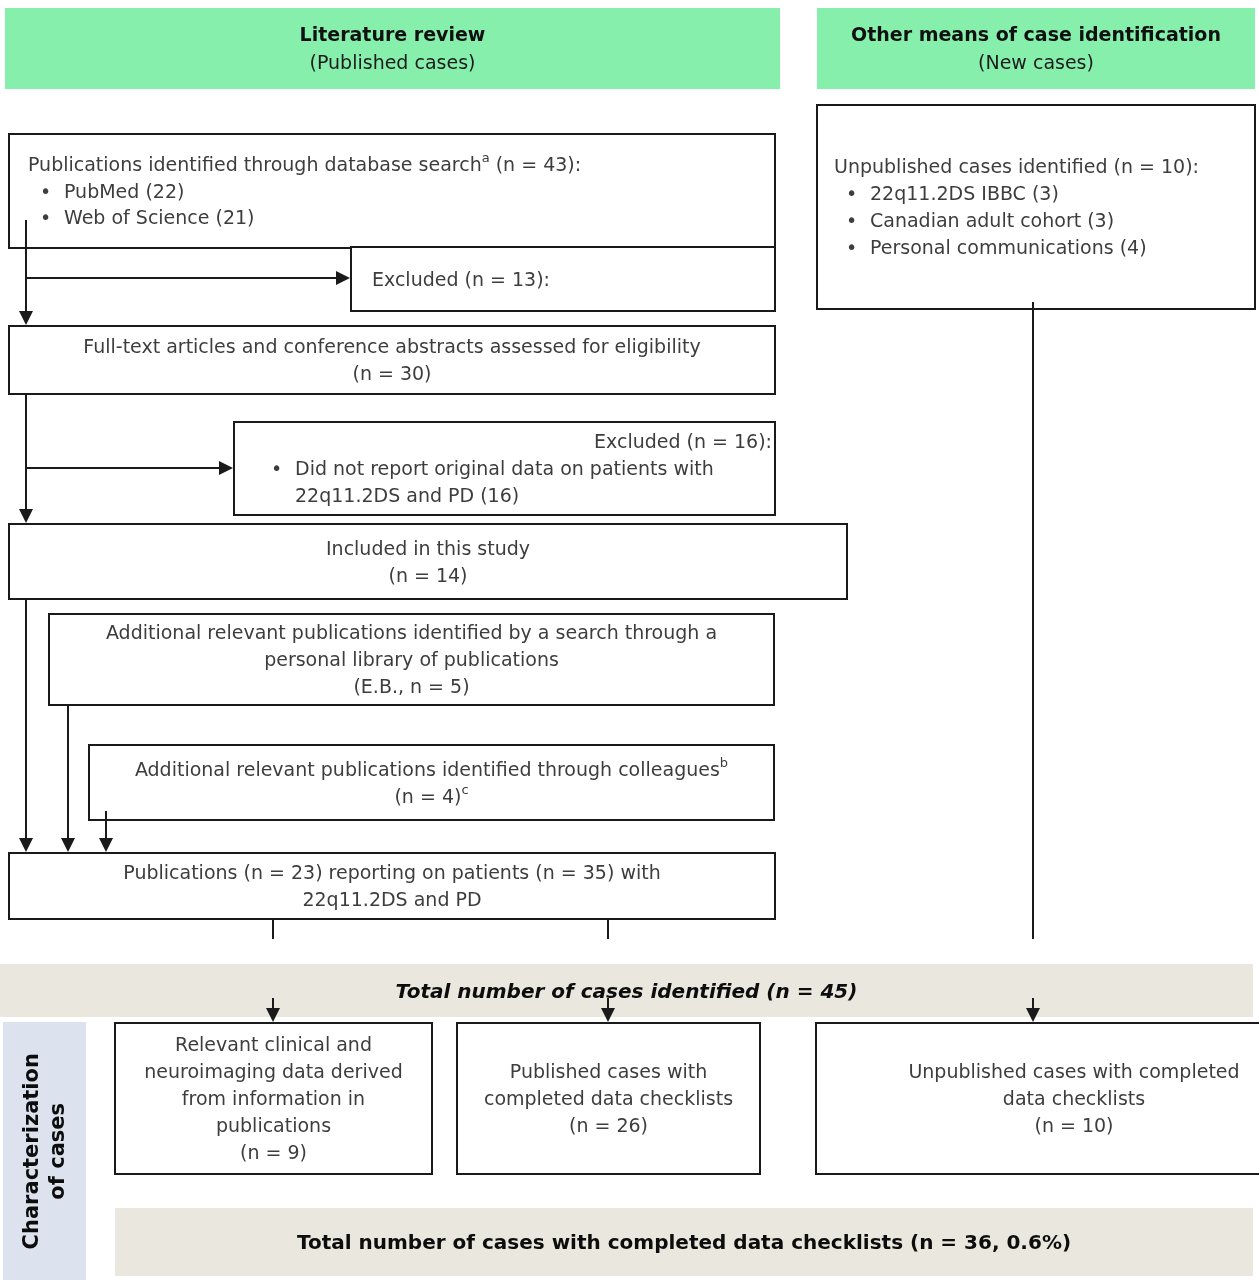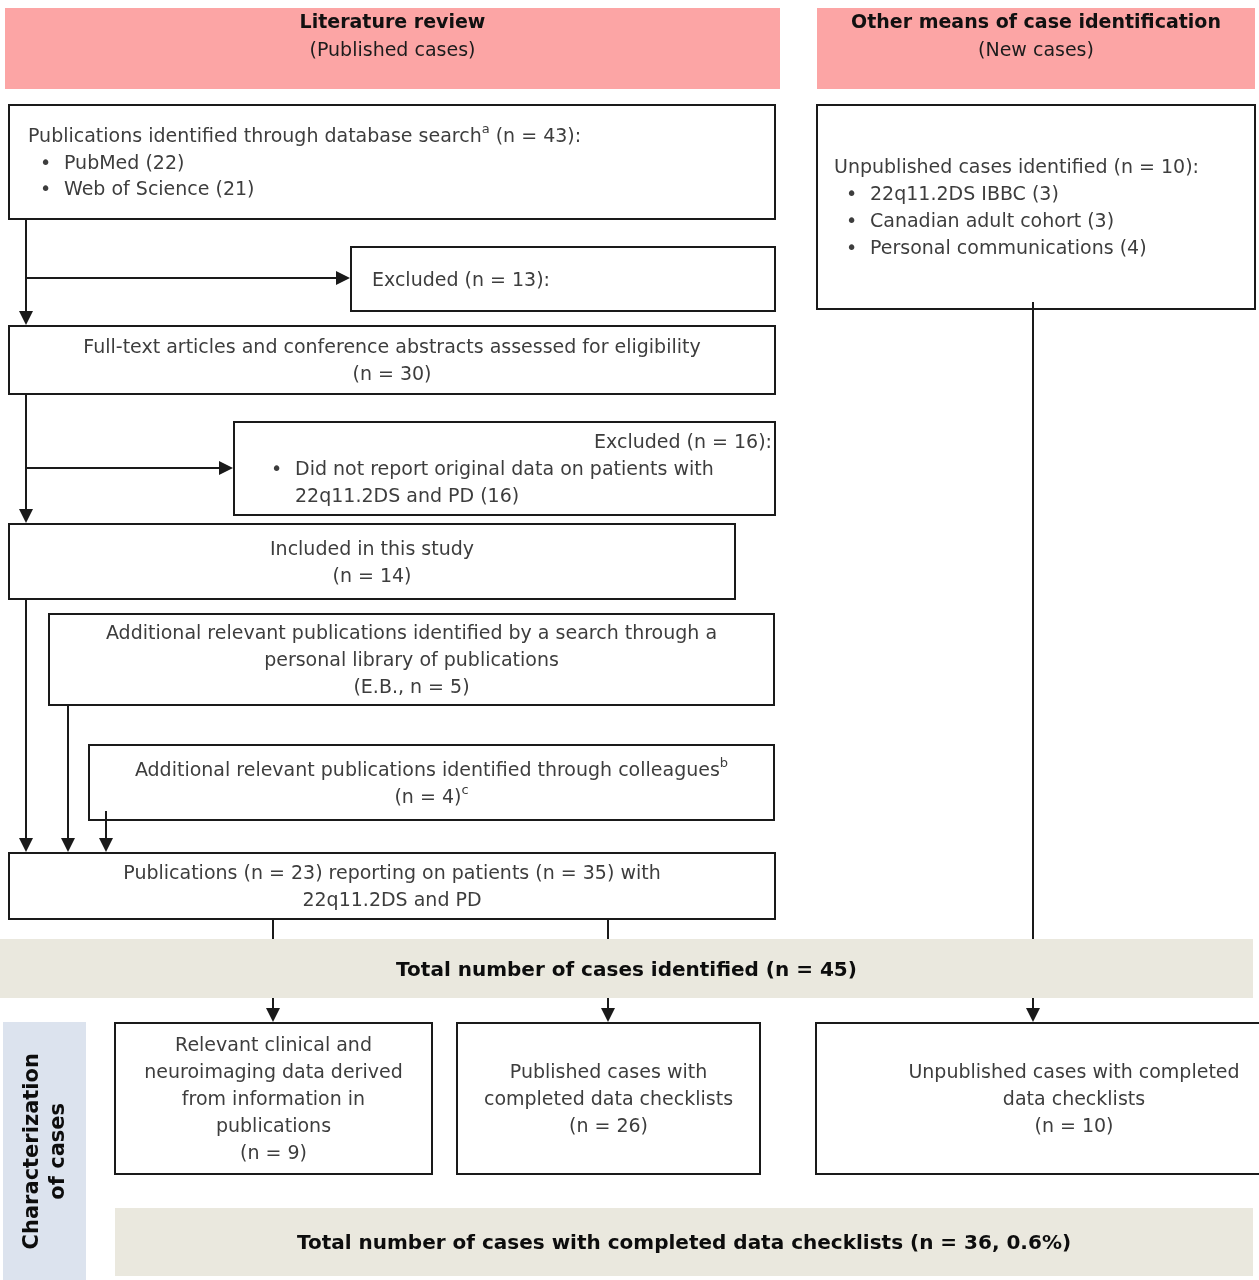--- a/index.html
+++ b/index.html
@@ -9,24 +9,25 @@
     height: 1280px;
     background: #ffffff;
     font-family: "DejaVu Sans", "Liberation Sans", sans-serif;
     color: #3d3d3d;
     overflow: hidden;
   }
   .abs { position: absolute; box-sizing: border-box; }
 
   
   .header-band {
-    background: #fca5a5;
+    background: #86efac;
     display: flex;
     flex-direction: column;
     align-items: center;
+    justify-content: center;
     text-align: center;
     line-height: 1.45;
     color: #111111;
     font-size: 19px;
   }
   .header-band .hb-title { font-weight: bold; }
   .header-band .hb-sub { font-weight: normal; color: #1c1c1c; }
 
   
   .fbox {
@@ -86,21 +87,21 @@
   #connectors {
     position: absolute;
     left: 0; top: 0;
     width: 1259px; height: 1280px;
     pointer-events: none;
     z-index: 10;
   }
   #connectors line { stroke: #1a1a1a; stroke-width: 2; }
   #connectors polygon { fill: #1a1a1a; }
 
-  .pad-l { padding-left: 18px; padding-right: 10px; }
+  .pad-l { padding-left: 18px; padding-right: 10px; margin-top: 29px; }
 </style>
 </head>
 <body>
 
 <div id="canvas">
 
   <div class="abs header-band" style="left:5px; top:8px; width:775px; height:81px;">
     <div class="hb-title">Literature review</div>
     <div class="hb-sub">(Published cases)</div>
   </div>
@@ -129,21 +130,21 @@
     <div>(n = 30)</div>
   </div>
 
   <div class="abs fbox lefttext" style="left:233px; top:421px; width:543px; height:95px; padding-left:24px; padding-right:2px;align-items:flex-end;">
     <div>Excluded (n = 16):</div>
     <ul>
       <li>Did not report original data on patients with 22q11.2DS and PD (16)</li>
     </ul>
   </div>
 
-  <div class="abs fbox centered" style="left:8px; top:523px; width:728px; height:77px;">
+  <div class="abs fbox centered" style="left:8px; top:523px; width:840px; height:77px;">
     <div>Included in this study</div>
     <div>(n = 14)</div>
   </div>
 
   <div class="abs fbox centered" style="left:48px; top:613px; width:727px; height:93px;">
     <div>Additional relevant publications identified by a search through a</div>
     <div>personal library of publications</div>
     <div>(E.B., n = 5)</div>
   </div>
 
@@ -163,21 +164,21 @@
 
   <div class="abs fbox lefttext" style="left:816px; top:104px; width:440px; height:206px; padding-left:16px; padding-right:20px;">
     <div>Unpublished cases identified (n = 10):</div>
     <ul>
       <li>22q11.2DS IBBC (3)</li>
       <li>Canadian adult cohort (3)</li>
       <li>Personal communications (4)</li>
     </ul>
   </div>
 
-  <div class="abs total-band" style="left:0px; top:939px; width:1253px; height:59px;">
+  <div class="abs total-band" style="left:0px; top:964px; width:1253px; height:53px;font-style:italic;">
     <span>Total number of cases identified (n = 45)</span>
   </div>
 
   <div class="abs side-band" style="left:3px; top:1022px; width:83px; height:258px;">
     <div class="rot">
       <div>Characterization</div>
       <div>of cases</div>
     </div>
   </div>
 

